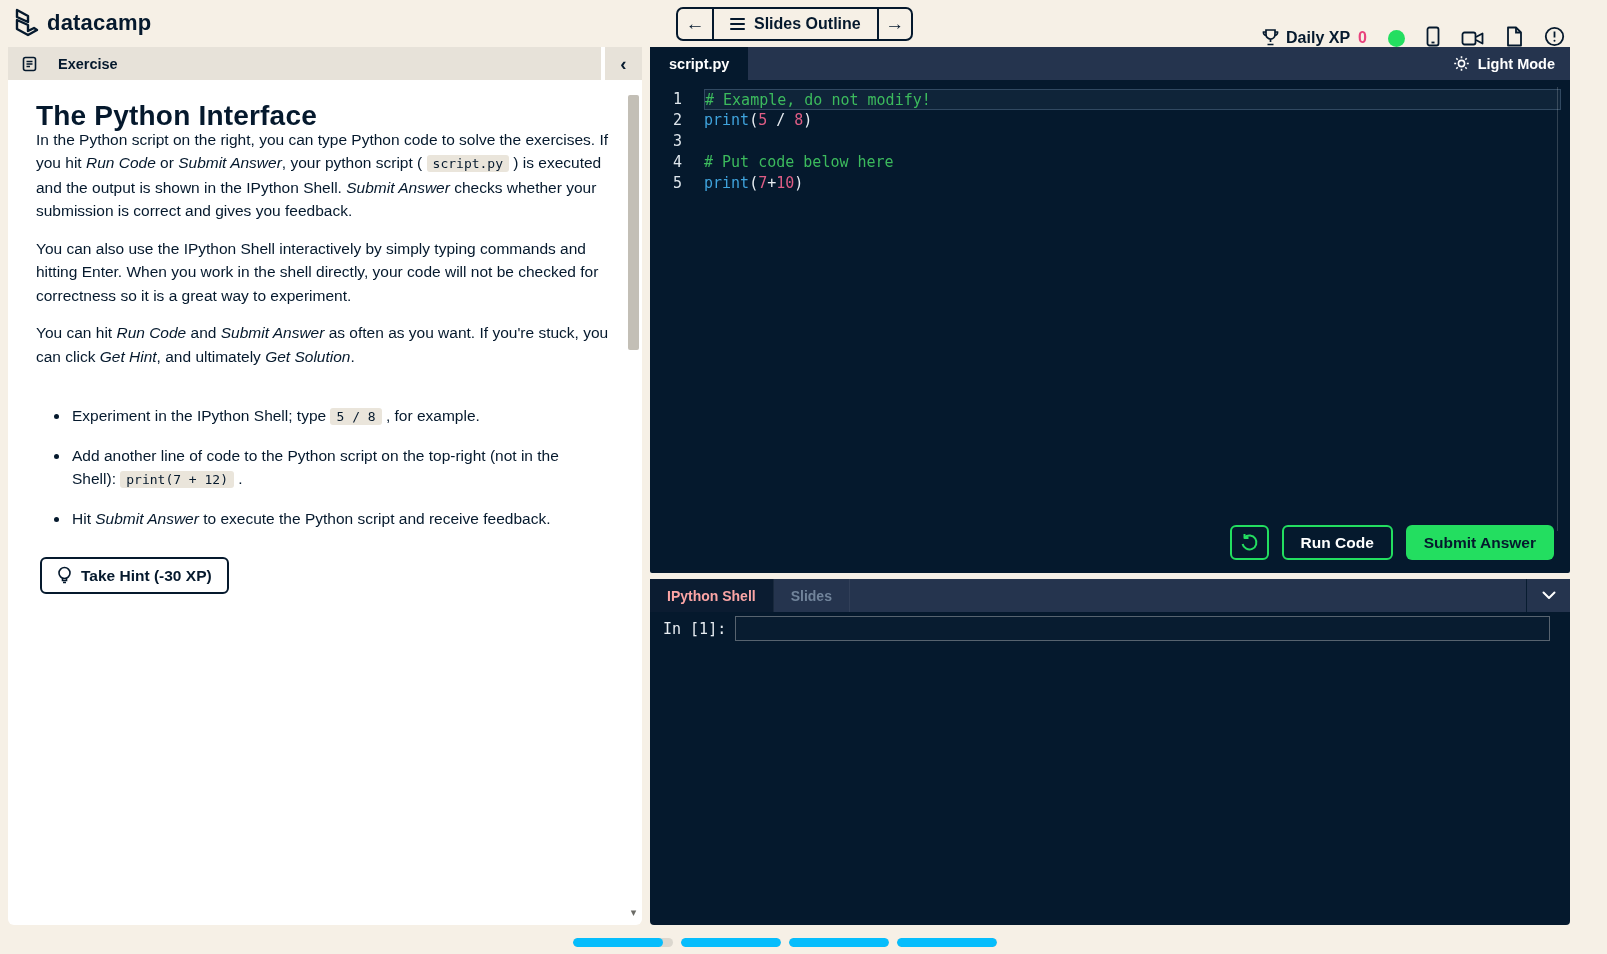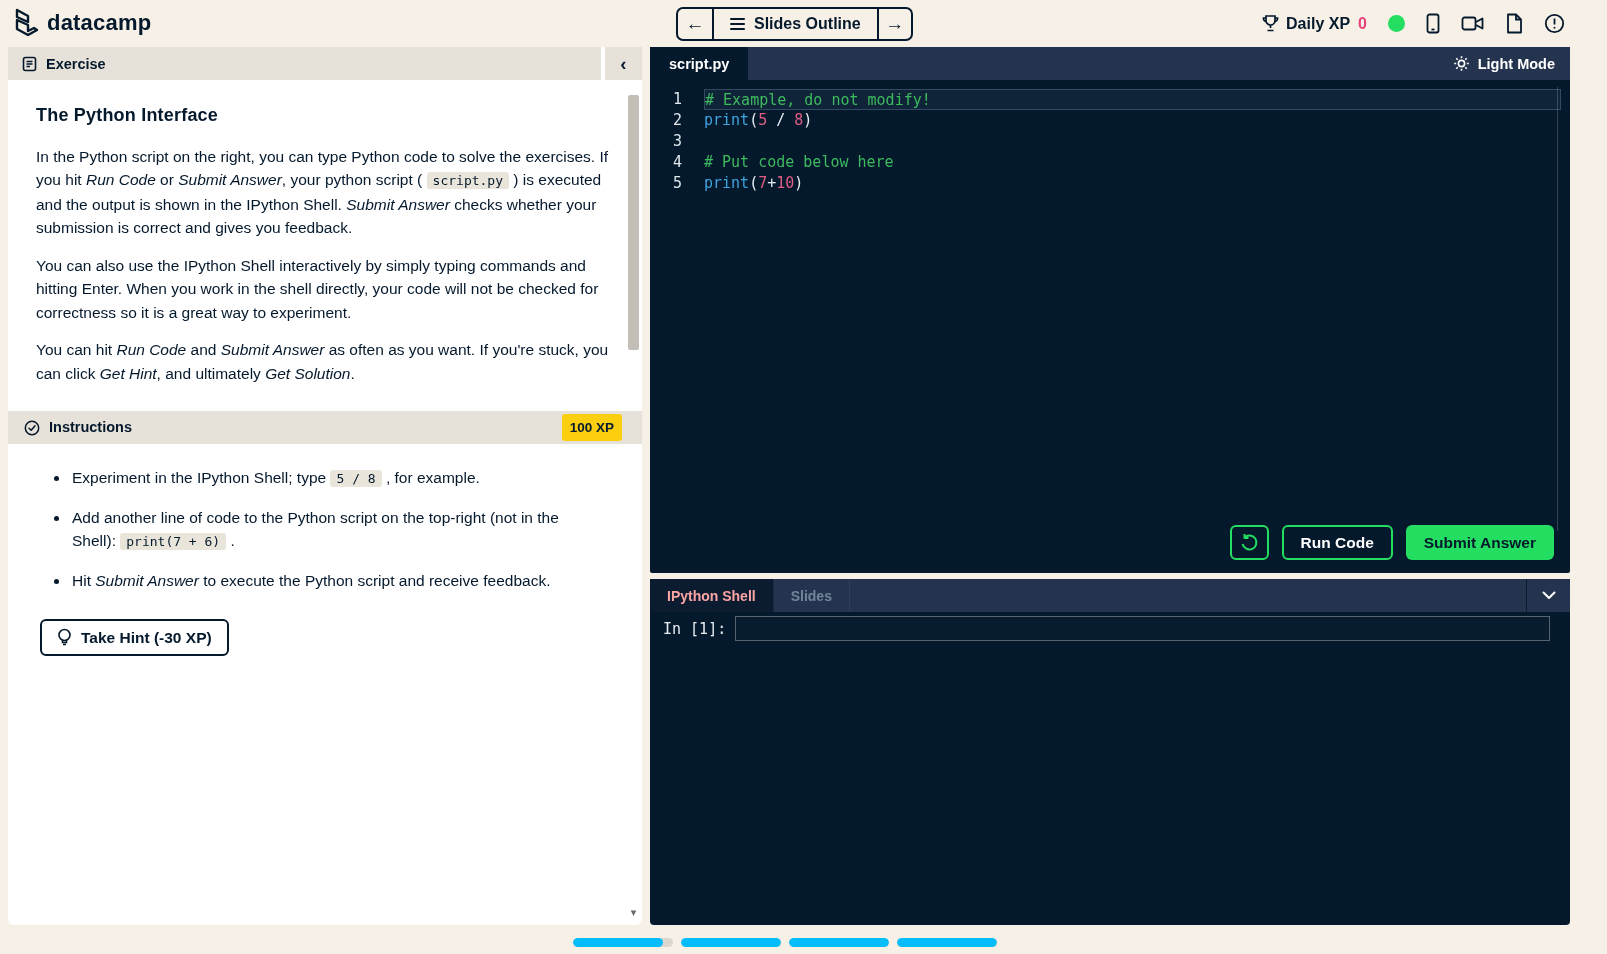--- a/index.html
+++ b/index.html
@@ -16,34 +16,34 @@
   .topbar{position:absolute;left:0;top:0;width:100%;height:61px;display:flex;align-items:center}
   .logo{position:absolute;left:14px;top:8px;display:flex;align-items:center;gap:7px}
   .logo-text{font-size:22px;font-weight:bold;letter-spacing:.2px}
   .nav-group{position:absolute;left:676px;top:7px;height:34px;display:flex;border:2px solid var(--navy);border-radius:7px;background:var(--cream);overflow:hidden}
   .nav-seg{display:flex;align-items:center;justify-content:center;padding:0 12px;font-weight:bold;font-size:16px;cursor:pointer}
   .nav-seg + .nav-seg{border-left:2px solid var(--navy)}
   .nav-arrow{font-size:19px;width:34px;padding:0}
   .nav-mid{gap:9px;padding:0 16px}
   .hamburger{display:inline-block;width:15px}
   .hamburger span{display:block;height:2px;background:var(--navy);margin:3px 0;border-radius:1px}
-  .top-right{position:absolute;right:42px;top:0;height:47px;display:flex;align-items:center;gap:21px}
+  .top-right{position:absolute;right:42px;top:0;height:47px;display:flex;align-items:flex-end;gap:21px}
   .dailyxp{display:flex;align-items:center;gap:6px;font-weight:bold;font-size:16px}
   .xp-count{color:var(--pink);margin-left:2px}
   .status-dot{width:17px;height:17px;border-radius:50%;background:var(--green)}
   .tb-icon{display:flex;align-items:center}
 
   
   .exercise-panel{position:absolute;left:8px;top:47px;width:634px;height:878px;background:#fff;border-radius:0 0 6px 6px}
   .ex-header{display:flex;height:33px}
-  .ex-header-main{flex:1;background:var(--panelhead);display:flex;align-items:center;gap:9px;padding:6px 14px}
+  .ex-header-main{flex:1;background:var(--panelhead);display:flex;align-items:center;gap:21px;padding:6px 14px}
   .ex-header-title{font-weight:bold;font-size:14.5px}
   .ex-collapse{width:37px;margin-left:4px;background:var(--panelhead);display:flex;align-items:center;justify-content:center;font-weight:bold;font-size:19px;cursor:pointer}
   .ex-content{padding:24px 30px 0 28px;font-size:15.5px;line-height:23.5px}
-  .ex-content h1{font-size:18px;margin-bottom:17px;letter-spacing:.2px}
+  .ex-content h1{font-size:28px;letter-spacing:.2px}
   .ex-content p{margin-bottom:14px}
   em{font-style:italic}
   code.chip{font-family:"DejaVu Sans Mono",monospace;font-size:13px;background:var(--chipbg);border-radius:3px;padding:1px 6px;white-space:nowrap}
   .instructions-bar{margin:26px -30px 0 -28px;height:33px;background:var(--panelhead);display:flex;align-items:center;gap:9px;padding:0 20px 0 16px}
   .instructions-title{font-weight:bold;font-size:14.5px}
   .xp-badge{margin-left:auto;background:var(--yellow);font-weight:bold;font-size:13.5px;padding:2px 8px;border-radius:3px}
   ul.bullets{list-style:disc;padding:22px 10px 0 34px}
   ul.bullets li{margin-bottom:15px;padding-left:2px}
   .hint-btn{margin:12px 0 0 4px;display:inline-flex;align-items:center;gap:9px;border:2px solid var(--navy);border-radius:6px;background:#fff;padding:7px 15px;font-weight:bold;font-size:15.5px;cursor:pointer;color:var(--navy);font-family:inherit}
   .ex-scrollbar{position:absolute;right:2px;top:36px;bottom:14px;width:13px}
@@ -164,34 +164,24 @@
     </div>
     <div class="ex-collapse">‹</div>
   </div>
 
   <div class="ex-content">
     <h1>The Python Interface</h1>
     <p>In the Python script on the right, you can type Python code to solve the exercises. If you hit <em>Run Code</em> or <em>Submit Answer</em>, your python script ( <code class="chip">script.py</code> ) is executed and the output is shown in the IPython Shell. <em>Submit Answer</em> checks whether your submission is correct and gives you feedback.</p>
     <p>You can also use the IPython Shell interactively by simply typing commands and hitting Enter. When you work in the shell directly, your code will not be checked for correctness so it is a great way to experiment.</p>
     <p>You can hit <em>Run Code</em> and <em>Submit Answer</em> as often as you want. If you're stuck, you can click <em>Get Hint</em>, and ultimately <em>Get Solution</em>.</p>
 
-    <div class="instructions-bar">
-      <span>
-        <svg width="16" height="16" viewBox="0 0 16 16" fill="none" stroke="#05192D" stroke-width="1.5">
-          <circle cx="8" cy="8" r="6.7"></circle>
-          <path d="M5 8.2 L7.2 10.3 L11 5.8" stroke-linejoin="round" stroke-linecap="round"></path>
-        </svg>
-      </span>
-      <span class="instructions-title">Instructions</span>
-      <span class="xp-badge">100 XP</span>
-    </div>
 
     <ul class="bullets">
       <li>Experiment in the IPython Shell; type <code class="chip">5 / 8</code> , for example.</li>
-      <li>Add another line of code to the Python script on the top-right (not in the Shell): <code class="chip">print(7 + 6)</code> .</li>
+      <li>Add another line of code to the Python script on the top-right (not in the Shell): <code class="chip">print(7 + 12)</code> .</li>
       <li>Hit <em>Submit Answer</em> to execute the Python script and receive feedback.</li>
     </ul>
 
     <button class="hint-btn">
       <span>
         <svg width="15" height="19" viewBox="0 0 15 19" fill="none" stroke="#05192D" stroke-width="1.6">
           <circle cx="7.5" cy="7" r="5.5"></circle>
           <path d="M5.5 12.5 v2 h4 v-2 M6 16.5 h3"></path>
         </svg>
       </span>

